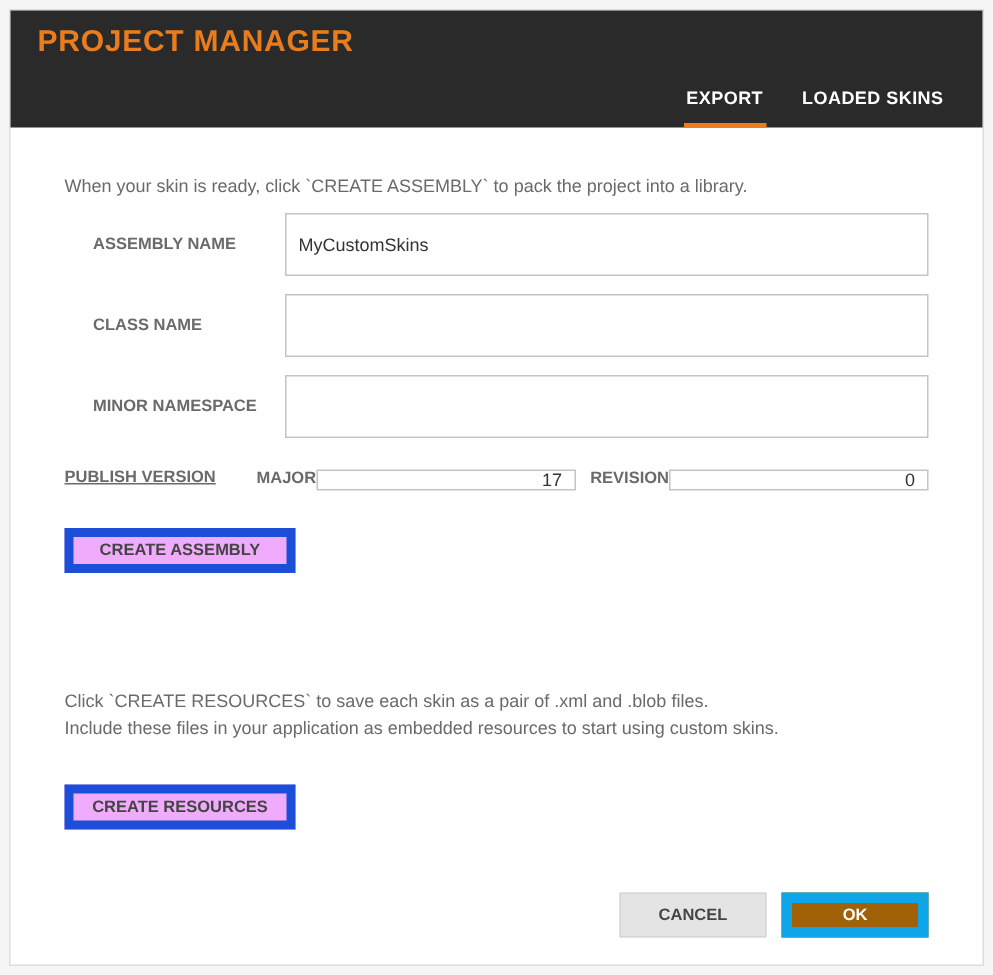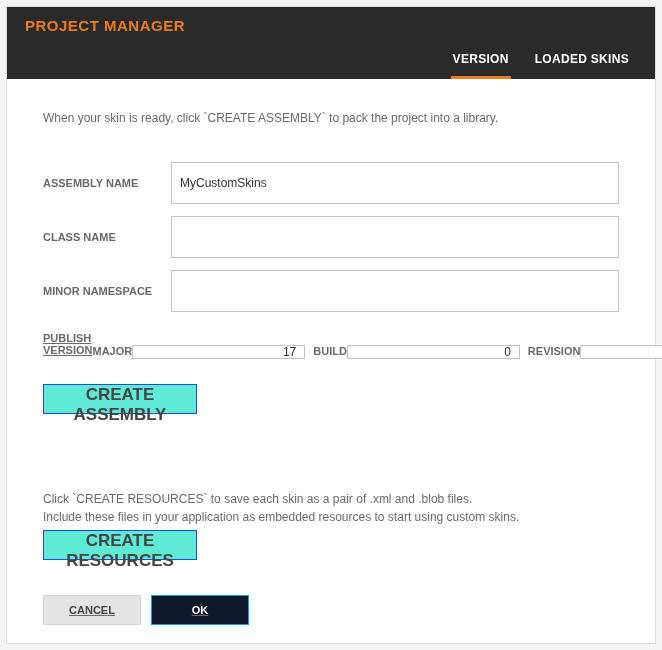--- a/index.html
+++ b/index.html
@@ -16,21 +16,21 @@
       border: 1px solid #ddd;
       display: flex;
       flex-direction: column;
     }
     .header {
       background: #2a2a2a;
       padding: 10px 18px 0 18px;
     }
     .title {
       color: #e97d1e;
-      font-size: 15px;
+      font-size: 20px;
       font-weight: 700;
       letter-spacing: 0.5px;
       font-family: "Segoe UI", Arial, sans-serif;
     }
     .tabs {
       display: flex;
       justify-content: flex-end;
       gap: 22px;
       margin-top: 12px;
       padding-right: 6px;
@@ -49,32 +49,33 @@
     }
     .content {
       flex: 1;
       padding: 30px 36px 18px 36px;
       color: #6a6a6a;
       display: flex;
       flex-direction: column;
     }
     .intro-text {
       line-height: 1.5;
-      margin-bottom: 35px;
+      margin-bottom: 9px;
     }
     .form-row {
       display: flex;
       align-items: center;
       margin-bottom: 12px;
     }
     .label {
       width: 128px;
       font-size: 11px;
       font-weight: 700;
       color: #6a6a6a;
+      margin-left: 19px;
     }
     .input {
       flex: 1;
       height: 42px;
       border: 1px solid #c4c4c4;
       padding: 0 8px;
       font-size: 12px;
       color: #333;
     }
     .version-row {
@@ -111,64 +112,63 @@
       border: 1px solid #c4c4c4;
       padding: 0 8px;
       text-align: right;
       font-size: 12px;
       color: #333;
     }
     .section-btn {
       margin-top: 22px;
       width: 154px;
       height: 30px;
-      background: #5eead4;
-      border: 1px solid #1d4ed8;
-      font-size: 17px;
+      background: #f0abfc;
+      border: 6px solid #1d4ed8;
+      font-size: 11px;
       font-weight: 700;
       color: #444;
       cursor: pointer;
     }
     .secondary-text {
       margin-top: 76px;
       line-height: 1.5;
     }
     .spacer { flex: 1; }
     .footer {
       display: flex;
-      justify-content: flex-start;
+      justify-content: flex-end;
       gap: 10px;
-      text-decoration: underline;
     }
     .footer-btn {
       width: 98px;
       height: 30px;
       font-size: 11px;
       font-weight: 700;
       cursor: pointer;
       border: 1px solid #d5d5d5;
     }
     .btn-cancel {
       background: #e4e4e4;
       color: #444;
     }
     .btn-ok {
-      background: #0f172a;
+      background: #a16207;
       color: #fff;
-      border: 1px solid #0ea5e9;
+      border: 7px solid #0ea5e9;
     }
   </style>
 </head>
 <body>
 
 <div class="window">
   <div class="header">
     <div class="title">PROJECT MANAGER</div>
     <div class="tabs">
-      <div class="tab active">VERSION</div>
+      <div class="tab active">EXPORT</div>
       <div class="tab">LOADED SKINS</div>
     </div>
   </div>
 
   <div class="content">
     <div class="intro-text">
       <div>When your skin is ready, click `CREATE ASSEMBLY` to pack the project into a library.</div>
     </div>
 
     <div class="form-row">
@@ -187,38 +187,34 @@
     </div>
 
     <div class="version-row">
       <div class="version-label">PUBLISH VERSION</div>
       <div class="version-fields">
         <div class="vfield">
           <div class="sublabel">MAJOR</div>
           <input type="text" value="17" style="">
         </div>
         <div class="vfield">
-          <div class="sublabel">BUILD</div>
-          <input type="text" value="0" style="">
-        </div>
-        <div class="vfield">
           <div class="sublabel">REVISION</div>
           <input type="text" value="0" style="">
         </div>
       </div>
     </div>
 
     <button class="section-btn">CREATE ASSEMBLY</button>
 
     <div class="secondary-text">
       <div>Click `CREATE RESOURCES` to save each skin as a pair of .xml and .blob files.</div>
       <div>Include these files in your application as embedded resources to start using custom skins.</div>
     </div>
 
-    <button class="section-btn" style="margin-top:4px">CREATE RESOURCES</button>
+    <button class="section-btn" style="margin-top:29px">CREATE RESOURCES</button>
 
     <div class="spacer"></div>
 
     <div class="footer">
       <button class="footer-btn btn-cancel">CANCEL</button>
       <button class="footer-btn btn-ok">OK</button>
     </div>
   </div>
 </div>
 

